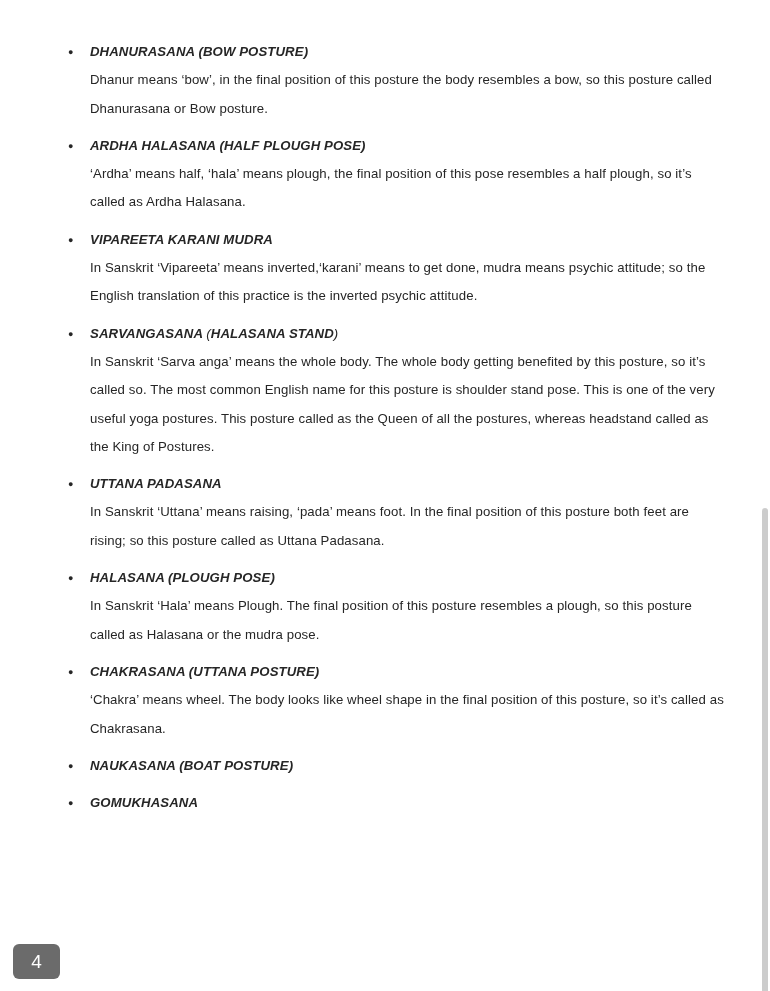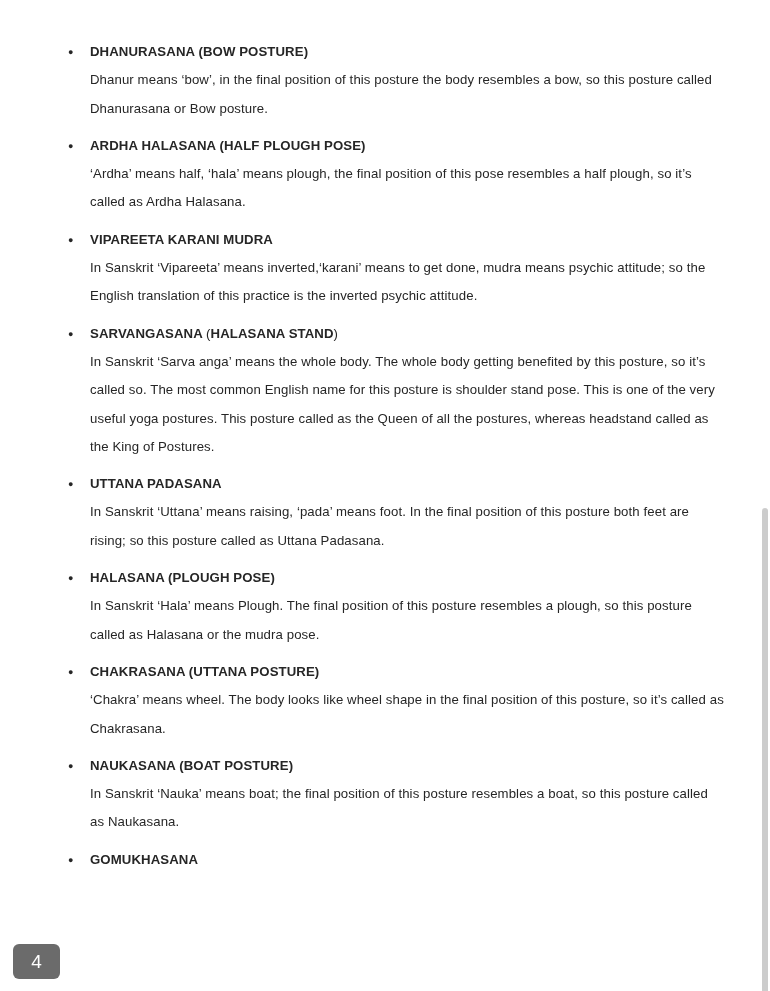--- a/index.html
+++ b/index.html
@@ -25,21 +25,21 @@
     width: 22px;
     font-size: 9px;
     line-height: 28.3px;
   }
   .item-content {
     width: 635px;
     font-size: 13.2px;
     line-height: 28.3px;
     letter-spacing: 0.1px;
   }
-  .item-heading { font-weight: bold; }
+  .item-heading { font-weight: bold; font-style: italic; }
   .item-heading .reg { font-weight: normal; }
   .item-body strong { font-weight: normal; }
   .page-badge {
     position: absolute;
     left: 13px; top: 944px;
     width: 47px; height: 35px;
     border-radius: 6px;
     background: var(--badge-bg, #6b6b6b);
     color: var(--badge-text, #ffffff);
     display: flex; align-items: center; justify-content: center;
@@ -104,21 +104,20 @@
         <span class="bullet">●</span>
         <div class="item-content">
           <div class="item-heading"><strong>CHAKRASANA (UTTANA POSTURE)</strong></div>
           <div class="item-body"><strong>‘Chakra’</strong><span> means wheel. The body looks like wheel shape in the final position of this posture, so it’s called as </span><strong>Chakrasana.</strong></div>
         </div>
       </li>
       <li class="posture-item">
         <span class="bullet">●</span>
         <div class="item-content">
           <div class="item-heading"><strong>NAUKASANA (BOAT POSTURE)</strong></div>
-          <div class="item-body"><span>In Sanskrit </span><strong>‘Nauka’</strong><span> means boat; the final position of this posture resembles a boat, so this posture called as </span><strong>Naukasana.</strong></div>
         </div>
       </li>
       <li class="posture-item">
         <span class="bullet">●</span>
         <div class="item-content">
           <div class="item-heading"><strong>GOMUKHASANA</strong></div>
         </div>
       </li>
     </ul>
 

